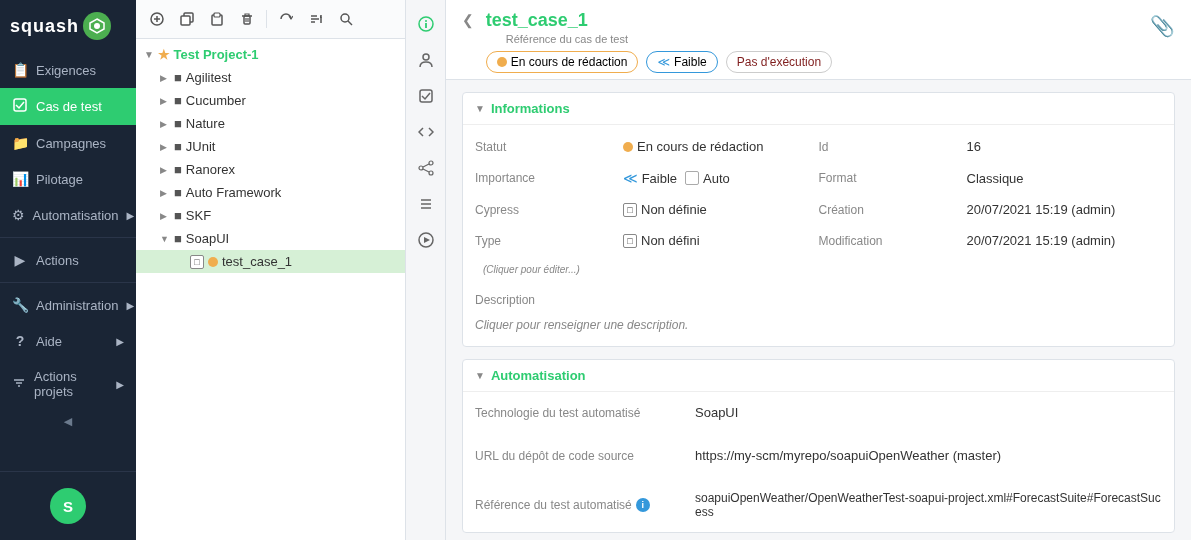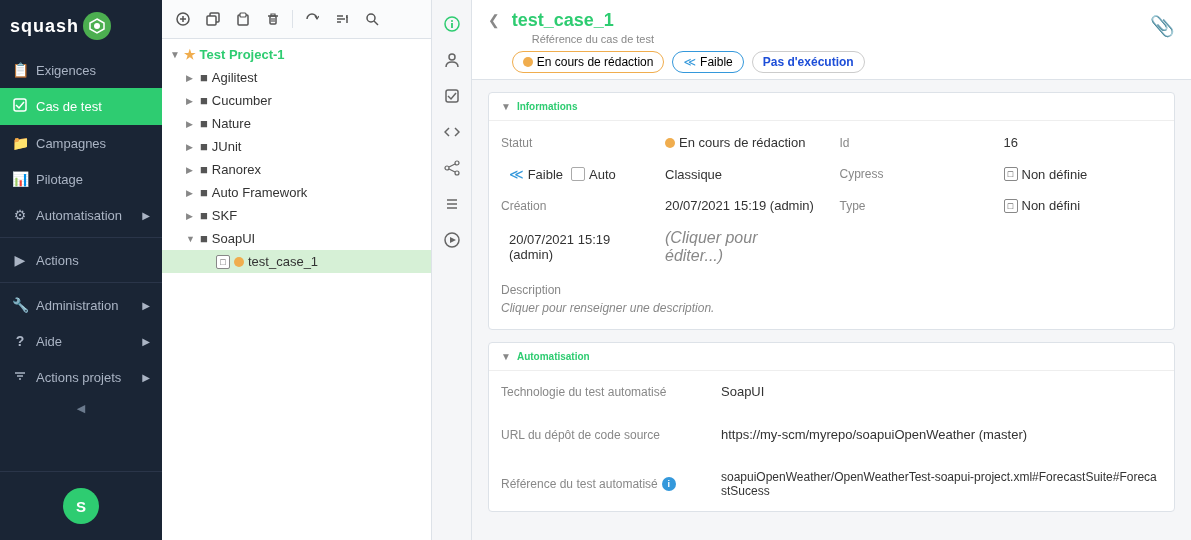--- a/index.html
+++ b/index.html
@@ -1,20 +1,20 @@
 <!DOCTYPE html>
 <html><head>
   <meta charset="utf-8">
   <style>
     * { box-sizing: border-box; margin: 0; padding: 0; }
     body { font-family: 'Segoe UI', Arial, sans-serif; font-size: 13px; background: #f0f2f5; display: flex; height: 540px; overflow: hidden; }
 
     
     .sidebar {
-      width: 162px;
+      width: 136px;
       background: #1a2535;
       color: #cdd5e0;
       display: flex;
       flex-direction: column;
       height: 540px;
       flex-shrink: 0;
     }
     .sidebar-logo {
       padding: 12px 10px;
       display: flex;
@@ -249,21 +249,21 @@
       gap: 4px;
       padding: 3px 10px;
       border-radius: 12px;
       font-size: 12px;
       border: 1px solid #ccc;
       background: #fff;
       cursor: pointer;
     }
     .badge.status { border-color: #f0ad4e; }
     .badge.importance { border-color: #3498db; }
-    .badge.execution { border-color: #ccc; color: #1d4ed8; font-weight: bold; }
+    .badge.execution { border-color: #ccc; color: #7f1d1d; }
     .pin-icon { color: #2ecc71; font-size: 18px; }
 
     .main-body {
       flex: 1;
       overflow-y: auto;
       padding: 12px 16px;
     }
 
     
     .section {
@@ -275,33 +275,33 @@
     .section-header {
       display: flex;
       align-items: center;
       padding: 8px 12px;
       cursor: pointer;
       gap: 6px;
       border-bottom: 1px solid #eee;
     }
     .section-toggle { color: #888; font-size: 10px; }
     .section-title {
-      font-size: 10px;
+      font-size: 13px;
       font-weight: 600;
       color: #2ecc71;
     }
     .section-body {
       padding: 10px 12px;
     }
 
     
     .info-grid {
       display: grid;
       grid-template-columns: 140px 1fr 140px 1fr;
-      gap: 8px 16px;
+      gap: 8px 0;
       align-items: center;
     }
     .info-label {
       color: #888;
       font-size: 12px;
       padding: 4px 0;
     }
     .info-value {
       font-size: 13px;
       color: #333;
@@ -324,31 +324,32 @@
       width: 14px;
       height: 14px;
       border: 1px solid #aaa;
       border-radius: 2px;
       display: inline-block;
       margin-left: 4px;
     }
     .clickable-edit {
       color: #888;
       font-style: italic;
-      font-size: 16px;
-      cursor: pointer;
+      font-size: 10px;
+      cursor: pointer;
+      text-align: center;
     }
     .description-area {
       grid-column: 1 / -1;
       padding: 4px 0;
     }
     .description-label {
       color: #888;
       font-size: 12px;
-      margin-bottom: 4px;
+      margin-bottom: 11px;
     }
     .description-click {
       color: #888;
       font-style: italic;
       font-size: 12px;
       cursor: pointer;
     }
 
     
     .auto-grid {
@@ -658,41 +659,44 @@
         <div class="info-grid">
 
           <div class="info-label">Statut</div>
           <div class="info-value">
             <span class="status-dot-yellow"></span>
             <span>En cours de rédaction</span>
           </div>
           <div class="info-label">Id</div>
           <div class="info-value">16</div>
 
+          <div class="info-label">Importance</div>
           <div class="info-value">
             <span style="color:#3498db;font-size:14px;">≪</span>
             <span>Faible</span>
             <span class="auto-checkbox"></span>
             <span>Auto</span>
           </div>
+          <div class="info-label">Format</div>
           <div class="info-value">Classique</div>
 
           <div class="info-label">Cypress</div>
           <div class="info-value">
             <span class="nature-icon">□</span>
             <span>Non définie</span>
           </div>
           <div class="info-label">Création</div>
           <div class="info-value">20/07/2021 15:19 (admin)</div>
 
           <div class="info-label">Type</div>
           <div class="info-value">
             <span class="type-icon">□</span>
             <span>Non défini</span>
           </div>
+          <div class="info-label">Modification</div>
           <div class="info-value">20/07/2021 15:19 (admin)</div>
 
           <div class="info-value">
             <span class="clickable-edit">(Cliquer pour éditer...)</span>
           </div>
           <div></div>
             <div></div>
 
           <div class="description-area" style="grid-column: 1 / -1; padding-top: 6px;">
             <div class="description-label">Description</div>

